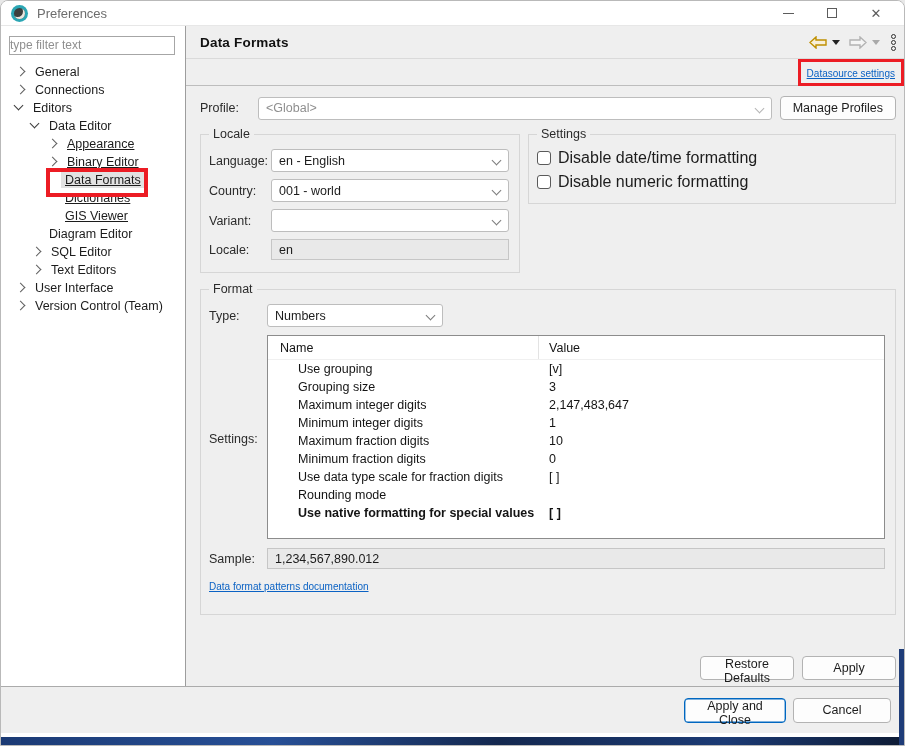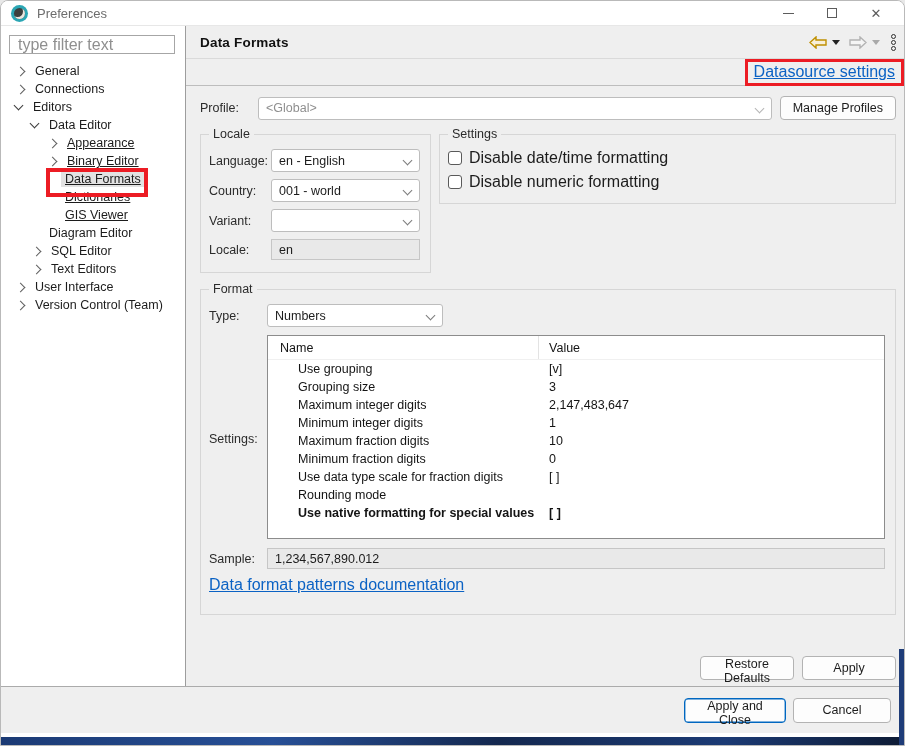--- a/index.html
+++ b/index.html
@@ -16,21 +16,21 @@
                      border-radius:50%; background:#3d3f3e; box-shadow:inset -2px -2px 0 #e8e6e0; }
   .title-text { color:#6d6d6d; font-size:13px; margin-left:9px; flex:1 1 auto; }
   .win-btn { width:44px; height:28px; display:flex; align-items:center; justify-content:center; color:#5c5c5c; }
   .glyph-min { width:11px; height:1px; background:#5c5c5c; display:inline-block; }
   .glyph-max { width:10px; height:10px; border:1px solid #5c5c5c; display:inline-block; }
   .glyph-close { font-size:13px; line-height:1; }
 
   
   .body-row { display:flex; height:661px; border-top:1px solid #e7e7e7; }
   .sidebar { width:185px; background:#ffffff; border-right:1px solid #9d9d9d; padding:9px 0 0 8px; }
-  .filter-input { width:166px; height:19px; border:1px solid #a6a6a6; font-size:16px; padding:0 8px;
+  .filter-input { width:166px; height:19px; border:1px solid #a6a6a6; font-size:12px; padding:0 0;
                   color:#333; font-family:"Liberation Sans", sans-serif; }
   .filter-input::placeholder { color:#8f8f8f; }
   .tree { margin-top:8px; font-size:12.5px; color:#1c1c1c; position:relative; }
   .tree-row { height:18px; display:flex; align-items:center; cursor:default; }
   .tree-row .chev { width:7px; height:7px; margin-right:7px; flex:0 0 auto; position:relative; top:0; }
   .chev.collapsed { border-right:1.4px solid #5f5f5f; border-bottom:1.4px solid #5f5f5f; transform:rotate(-45deg); margin-left:2px; }
   .chev.expanded  { border-right:1.4px solid #3c3c3c; border-bottom:1.4px solid #3c3c3c; transform:rotate(45deg); top:-2px; }
   .chev.none { border:none; }
   .lvl0 { padding-left:6px; } .lvl1 { padding-left:22px; } .lvl2 { padding-left:38px;text-decoration:underline; }
   .tree-label { padding:1px 4px; white-space:nowrap; }
@@ -43,42 +43,42 @@
   .page-title { font-weight:bold; font-size:13.5px; color:#111; letter-spacing:.2px; flex:1 1 auto; }
   .nav-tools { display:flex; align-items:center; gap:5px; }
   .nav-tools svg { display:block; }
   .caret { width:0; height:0; border-left:4px solid transparent; border-right:4px solid transparent; border-top:5px solid #222; }
   .caret.dis { border-top-color:#a9a9a9; }
   .kebab { display:flex; flex-direction:column; gap:1px; margin-left:6px; }
   .kebab i { width:5px; height:5px; border:1.3px solid #2f2f2f; border-radius:50%; }
 
   .link-row { height:27px; display:flex; justify-content:flex-end; align-items:center; border-bottom:1px solid #bdbdbd; position:relative; }
   .ds-box { border:3px solid #ec1c24; padding:1px 6px 2px 6px; margin-right:0; }
-  a.lnk { color:#0b62c4; text-decoration:underline; font-size:16px; cursor:pointer; }
+  a.lnk { color:#0b62c4; text-decoration:underline; font-size:10px; cursor:pointer; }
 
   
   .profile-row { display:flex; align-items:center; padding:10px 8px 0 14px; }
   .lbl { font-size:12.5px; color:#2b2b2b; }
   .profile-row .lbl { width:45px; }
   .combo { position:relative; background:#ffffff; border:1px solid #bdbdbd; border-radius:3px;
            height:23px; display:flex; align-items:center; padding:0 22px 0 7px; font-size:12.5px; color:#1c1c1c; }
   .combo .cchev { position:absolute; right:8px; top:7px; width:7px; height:7px;
                   border-right:1.4px solid #7c7c7c; border-bottom:1.4px solid #7c7c7c; transform:rotate(45deg); }
   .combo.disabled { color:#8f8f8f; }
   .combo.disabled .cchev { border-color:#b5b5b5; }
   .profile-combo { flex:1 1 auto; margin-left:13px; }
   .btn { background:#fdfdfd; border:1px solid #b3b3b3; border-radius:4px; height:24px;
          font-size:12.5px; color:#1c1c1c; padding:0 12px; font-family:"Liberation Sans", sans-serif; cursor:pointer; }
   .manage-btn { margin-left:8px; }
 
   
   .groups-row { display:flex; gap:8px; padding:14px 8px 0 14px; align-items:flex-start; }
   .groupbox { border:1px solid #d6d6d6; position:relative; padding:14px 10px 10px 8px; background:#efefef; }
   .groupbox > .legend { position:absolute; top:-8px; left:8px; background:#efefef; padding:0 4px; font-size:12.5px; color:#2b2b2b; }
-  .locale-group { width:231px; }
+  .locale-group { width:320px; }
   .settings-group { flex:1 1 auto; }
   .fld-row { display:flex; align-items:center; margin-bottom:7px; }
   .fld-row:last-child { margin-bottom:2px; }
   .fld-row .lbl { width:62px; }
   .fld-row .combo, .fld-row .ro { flex:1 1 auto; }
   .ro { background:#e9e9e9; border:1px solid #c6c6c6; height:21px; display:flex; align-items:center;
         padding:0 7px; font-size:12.5px; color:#1c1c1c; }
   .cb-row { display:flex; align-items:center; margin-bottom:6px; }
   .cb-row:last-child { margin-bottom:2px; }
   .cb { width:14px; height:14px; border:1px solid #5a5a5a; border-radius:3px; background:#fff; margin-right:7px; flex:0 0 auto; }

